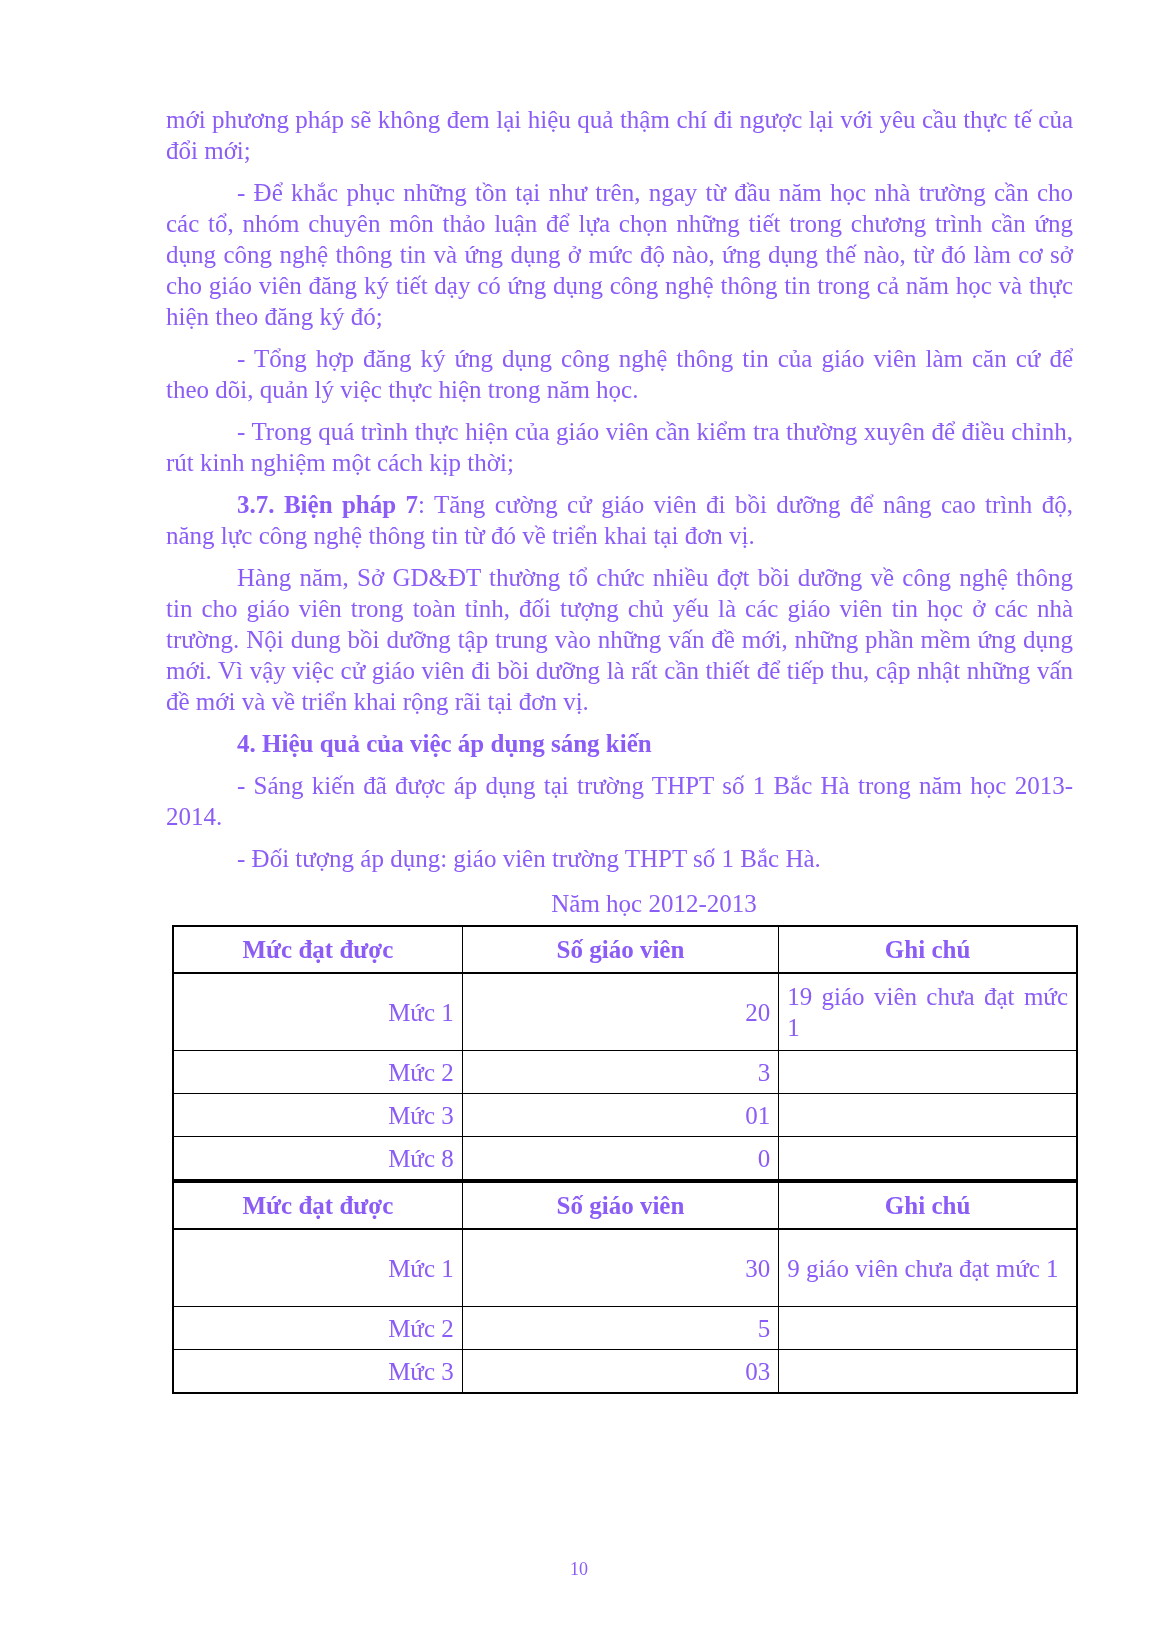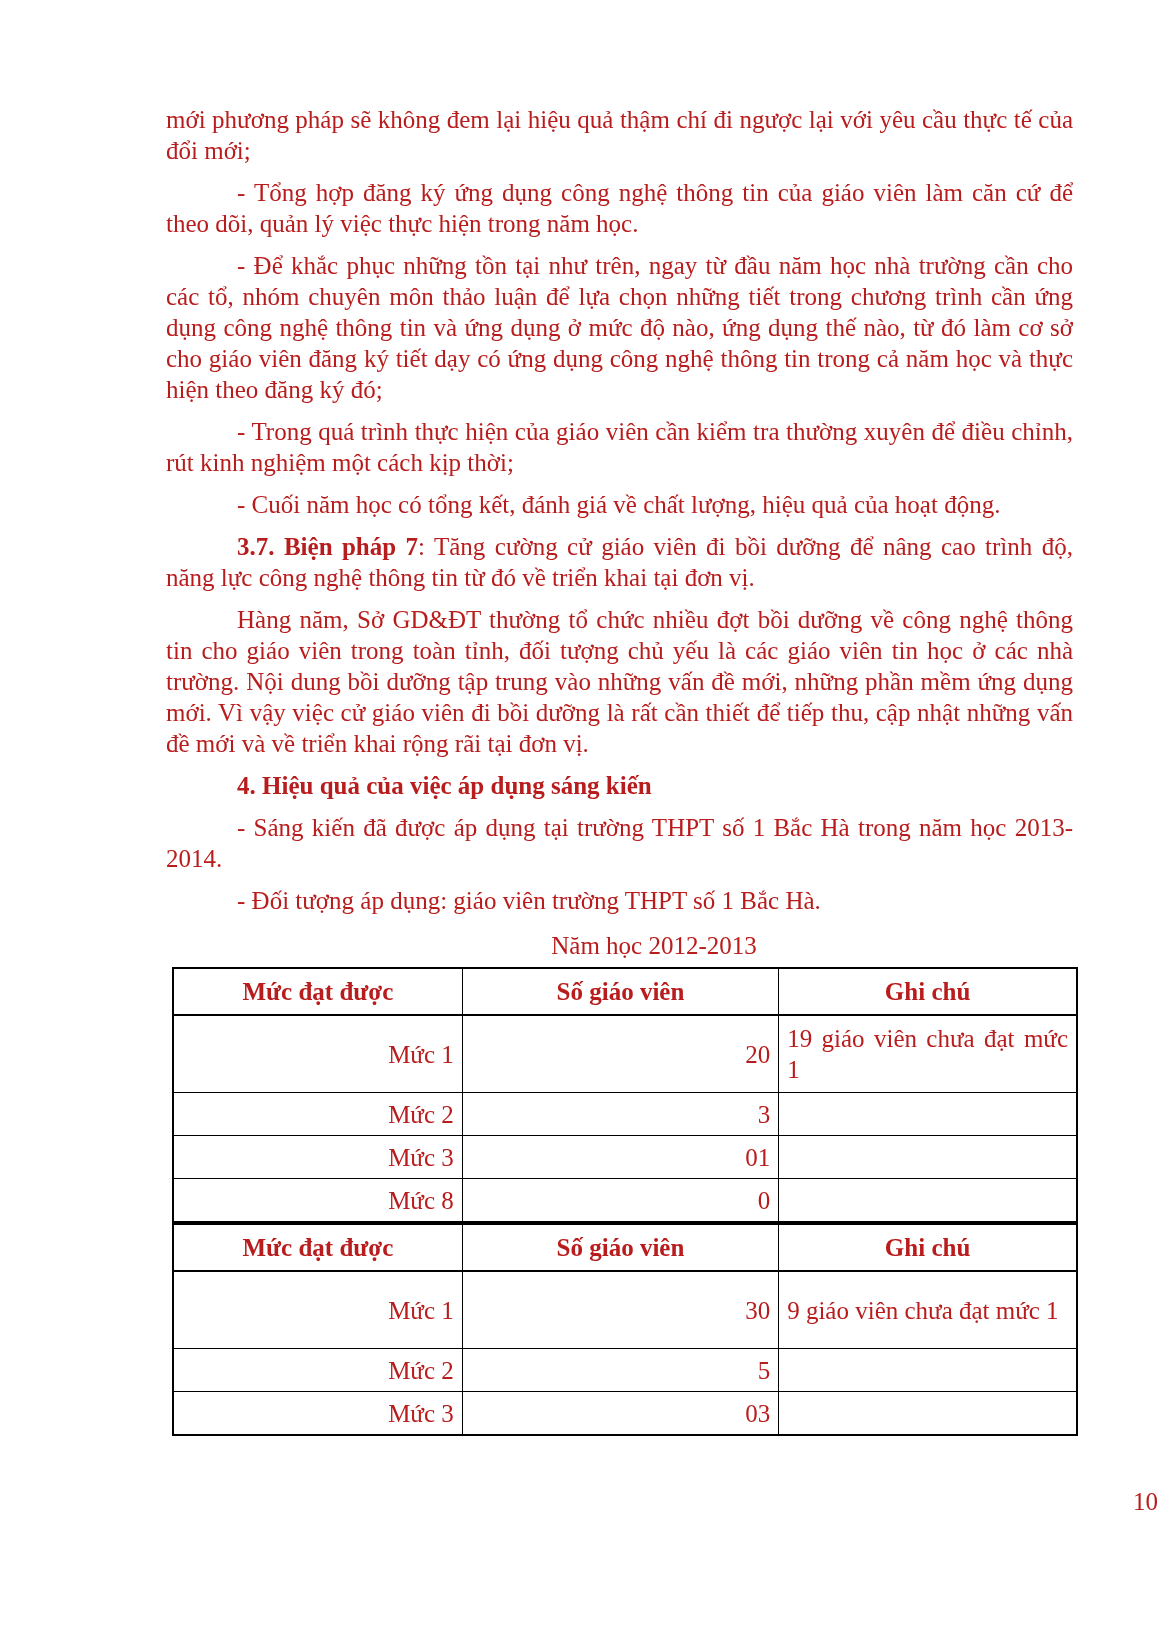--- a/index.html
+++ b/index.html
@@ -4,21 +4,21 @@
 <style>
   html, body { margin: 0; padding: 0; background: #d8d8d8; }
   .page {
     position: relative;
     width: 1158px;
     height: 1637px;
     margin: 0 auto;
     background: #ffffff;
     overflow: hidden;
     font-family: "Liberation Serif", "DejaVu Serif", serif;
-    color: #b91c1c;
+    color: #8b5cf6;
   }
   .content {
     position: absolute;
     left: 166px;
     top: 104px;
     width: 907px;
   }
   p.body {
     font-size: 25px;
     line-height: 31px;
@@ -63,44 +63,43 @@
   td.c-note {
     text-align: justify;
     vertical-align: top;
     padding-top: 6px;
   }
   tr.tall td { height: 66px; }
   tr.norm td { height: 32px; }
   .page-number {
     position: absolute;
     left: 0;
-    top: 1488px;
+    top: 1559px;
     width: 100%;
-    text-align: right;
-    font-size: 25px;
+    text-align: center;
+    font-size: 18px;
   }
   .col1 { width: 32%; }
   .col2 { width: 35%; }
   .col3 { width: 33%; }
 </style>
 </head>
 <body>
 
 <div class="page">
   <div class="content">
 
     <p class="body noindent">mới phương pháp sẽ không đem lại hiệu quả thậm chí đi ngược lại với yêu cầu thực tế của đổi mới;</p>
 
+    <p class="body">- Để khắc phục những tồn tại như trên, ngay từ đầu năm học nhà trường cần cho các tổ, nhóm chuyên môn thảo luận để lựa chọn những tiết trong chương trình cần ứng dụng công nghệ thông tin và ứng dụng ở mức độ nào, ứng dụng thế nào, từ đó làm cơ sở cho giáo viên đăng ký tiết dạy có ứng dụng công nghệ thông tin trong cả năm học và thực hiện theo đăng ký đó;</p>
+
     <p class="body">- Tổng hợp đăng ký ứng dụng công nghệ thông tin của giáo viên làm căn cứ để theo dõi, quản lý việc thực hiện trong năm học.</p>
-
-    <p class="body">- Để khắc phục những tồn tại như trên, ngay từ đầu năm học nhà trường cần cho các tổ, nhóm chuyên môn thảo luận để lựa chọn những tiết trong chương trình cần ứng dụng công nghệ thông tin và ứng dụng ở mức độ nào, ứng dụng thế nào, từ đó làm cơ sở cho giáo viên đăng ký tiết dạy có ứng dụng công nghệ thông tin trong cả năm học và thực hiện theo đăng ký đó;</p>
 
     <p class="body">- Trong quá trình thực hiện của giáo viên cần kiểm tra thường xuyên để điều chỉnh, rút kinh nghiệm một cách kịp thời;</p>
 
-    <p class="body">- Cuối năm học có tổng kết, đánh giá về chất lượng, hiệu quả của hoạt động.</p>
 
     <p class="body"><span class="inline-bold">3.7. Biện pháp 7</span><span>: Tăng cường cử giáo viên đi bồi dưỡng để nâng cao trình độ, năng lực công nghệ thông tin từ đó về triển khai tại đơn vị.</span></p>
 
     <p class="body">Hàng năm, Sở GD&amp;ĐT thường tổ chức nhiều đợt bồi dưỡng về công nghệ thông tin cho giáo viên trong toàn tỉnh, đối tượng chủ yếu là các giáo viên tin học ở các nhà trường. Nội dung bồi dưỡng tập trung vào những vấn đề mới, những phần mềm ứng dụng mới. Vì vậy việc cử giáo viên đi bồi dưỡng là rất cần thiết để tiếp thu, cập nhật những vấn đề mới và về triển khai rộng rãi tại đơn vị.</p>
 
     <p class="body bold-head">4. Hiệu quả của việc áp dụng sáng kiến</p>
 
     <p class="body">- Sáng kiến đã được áp dụng tại trường THPT số 1 Bắc Hà trong năm học 2013-2014.</p>
 
     <p class="body">- Đối tượng áp dụng: giáo viên trường THPT số 1 Bắc Hà.</p>

